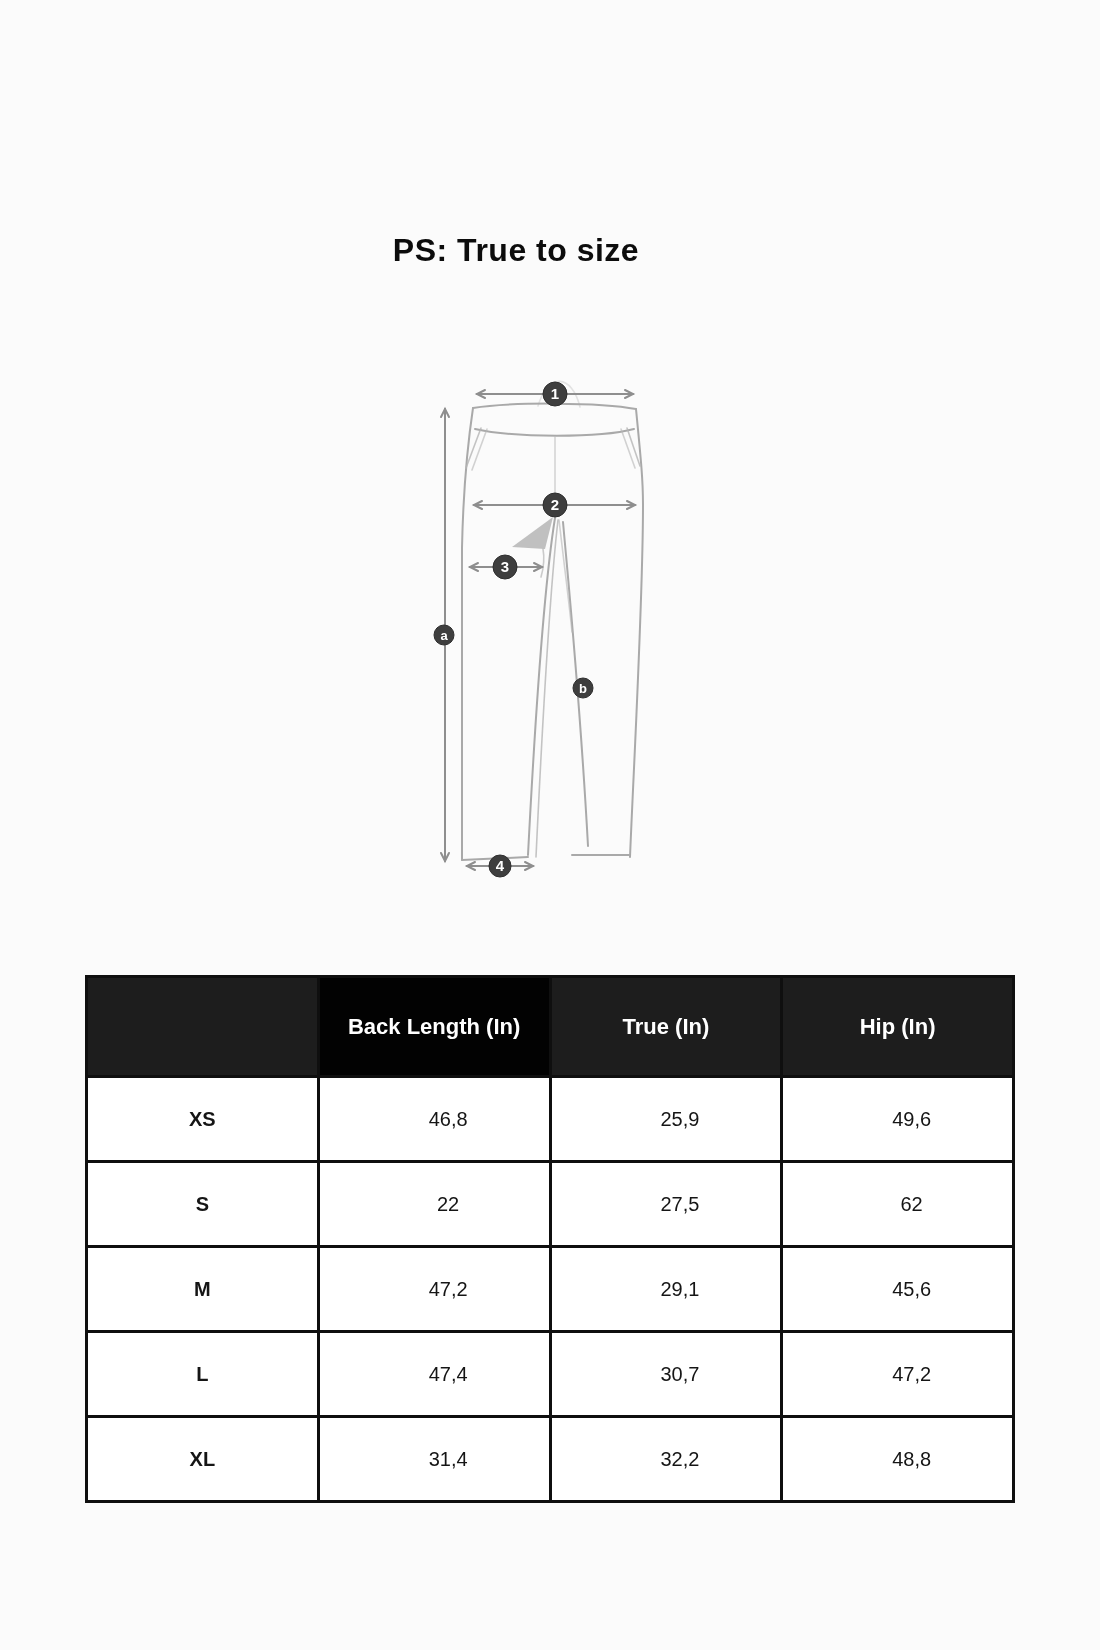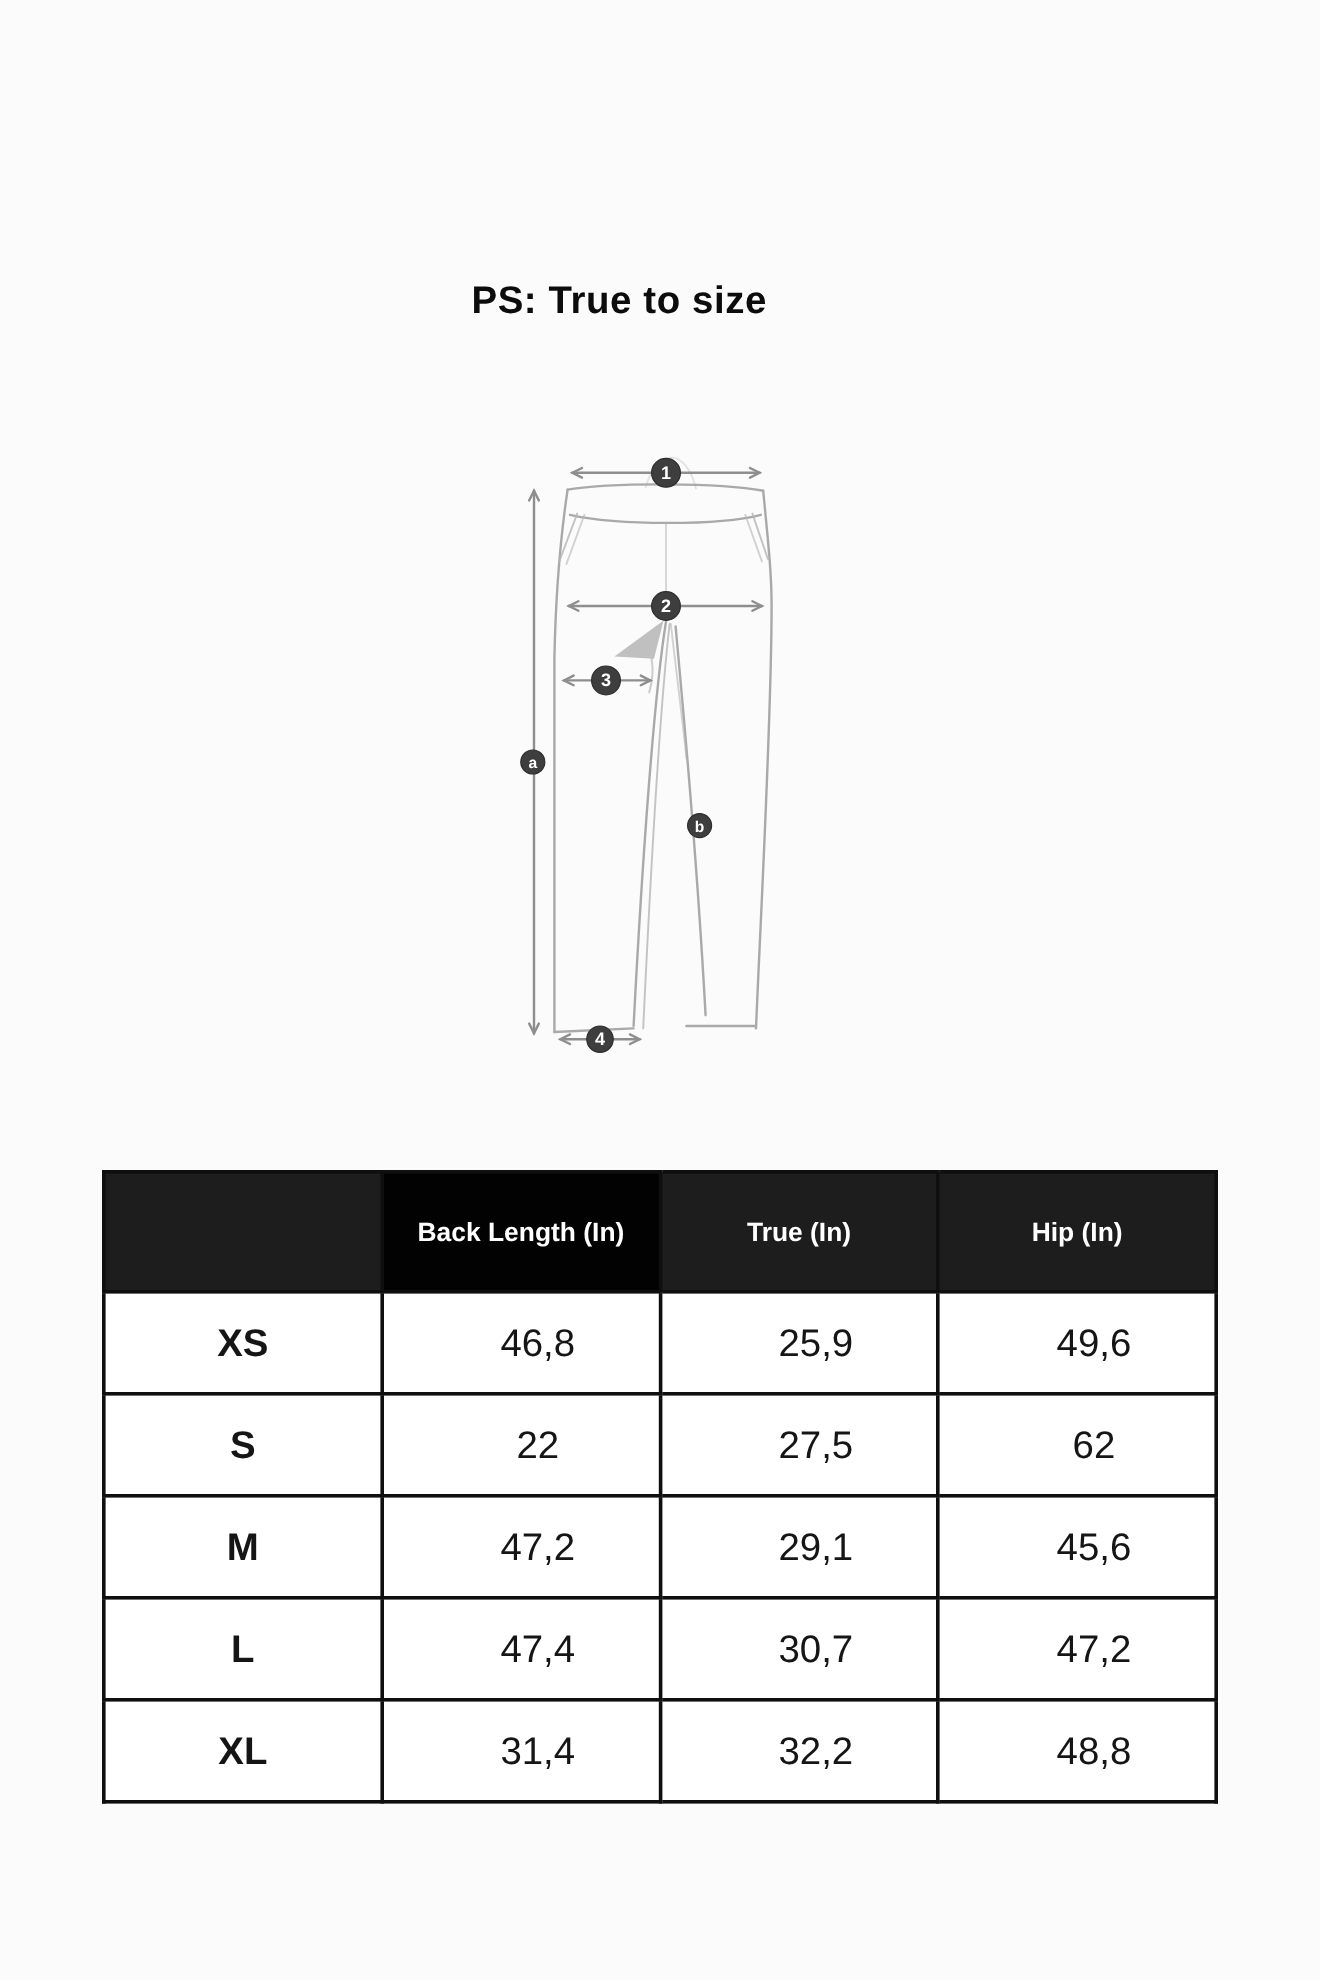--- a/index.html
+++ b/index.html
@@ -49,21 +49,21 @@
     background:#1d1d1d;
     color:#ffffff;
     font-size:22px;
     font-weight:700;
   }
   .size-chart thead th.emph{background:#020202;}
   .size-chart tbody th,.size-chart tbody td{
     height:82px;
     background:#ffffff;
     color:#151515;
-    font-size:32px;
+    font-size:20px;
   }
   .size-chart tbody th{font-weight:700;}
   .size-chart tbody td{font-weight:400;padding-left:28px;}
 </style>
 </head>
 <body>
 
 <div class="page">
 
   <div class="title">PS: True to size</div>

